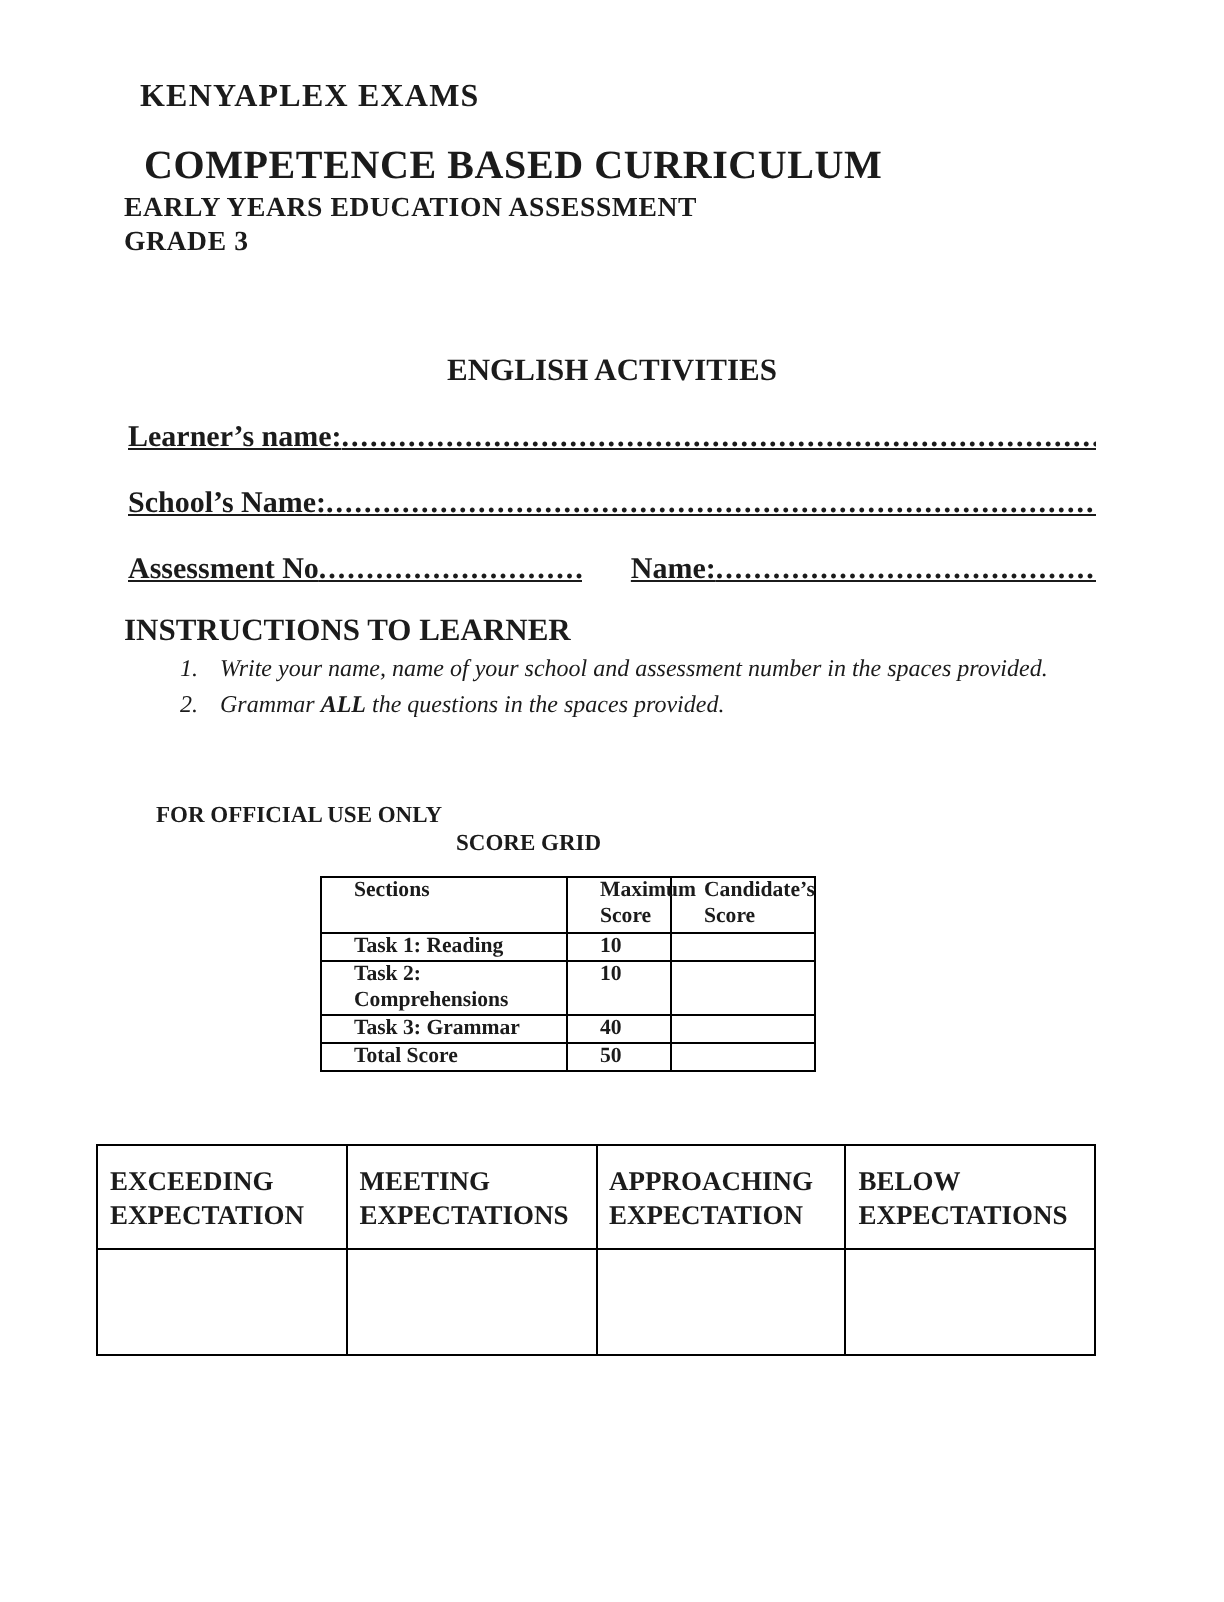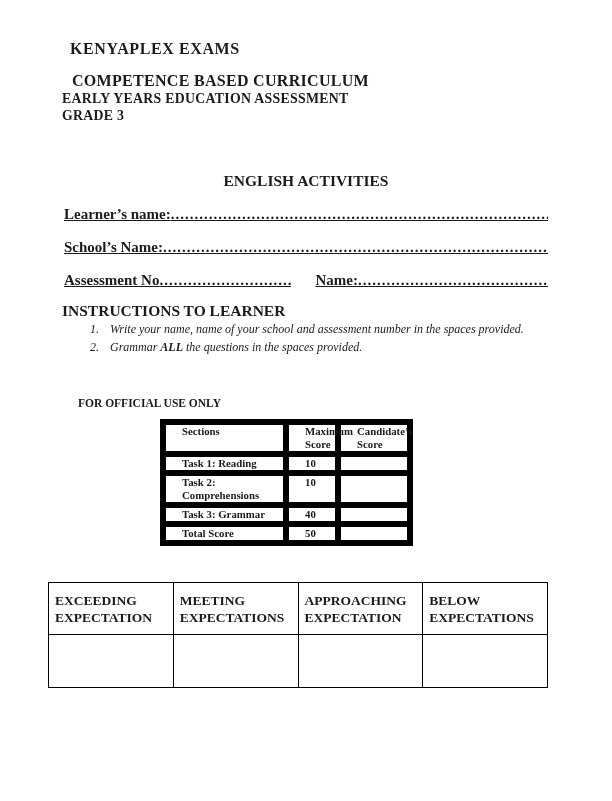--- a/index.html
+++ b/index.html
@@ -12,21 +12,21 @@
   }
   .page { width: 612px; height: 801px; background: #fff; position: relative; }
 
   
   .org-title {
     margin: 40px 0 0 70px;
     font-size: 16px; font-weight: bold; letter-spacing: 0.6px;
   }
   .curriculum-title {
     margin: 14px 0 0 72px;
-    font-size: 16px; font-weight: bold; letter-spacing: 0.3px;
+    font-size: 20px; font-weight: bold; letter-spacing: 0.3px;
   }
   .program-title {
     margin: 1px 0 0 62px;
     font-size: 13.8px; font-weight: bold; letter-spacing: 0.3px;
   }
   .grade-title {
     margin: 1px 0 0 62px;
     font-size: 13.8px; font-weight: bold; letter-spacing: 0.3px;
   }
 
@@ -87,21 +87,21 @@
   }
 
   
   table { border-collapse: collapse; }
   .score-grid {
     margin: 10px 0 0 160px;
     width: 247px;
     table-layout: fixed;
   }
   .score-grid th, .score-grid td {
-    border: 6px solid #000000;
+    border: 1px solid #000000;
     font-size: 10.8px; font-weight: bold;
     padding: 0 16px;
     text-align: left;
     vertical-align: top;
     line-height: 13px;
   }
   .score-grid col.c-section { width: 123px; }
   .score-grid col.c-max     { width: 52px; }
   .score-grid col.c-cand    { width: 72px; }
   .score-grid .max-cell { text-align: left; }
@@ -159,20 +159,21 @@
   <div class="instruction-item">
     <span class="instruction-number">1.</span>
     <span>Write your name, name of your school and assessment number in the spaces provided.</span>
   </div>
   <div class="instruction-item">
     <span class="instruction-number">2.</span>
     <span><span>Grammar </span><span class="bold-italic">ALL</span><span> the questions in the spaces provided.</span></span>
   </div>
 
   <div class="official-use-label">FOR OFFICIAL USE ONLY</div>
+  <div class="score-grid-title">SCORE GRID</div>
 
   <table class="score-grid">
     <colgroup>
         <col class="c-section">
         <col class="c-max">
         <col class="c-cand">
       </colgroup>
     <thead>
       <tr>
         <th>Sections</th>

